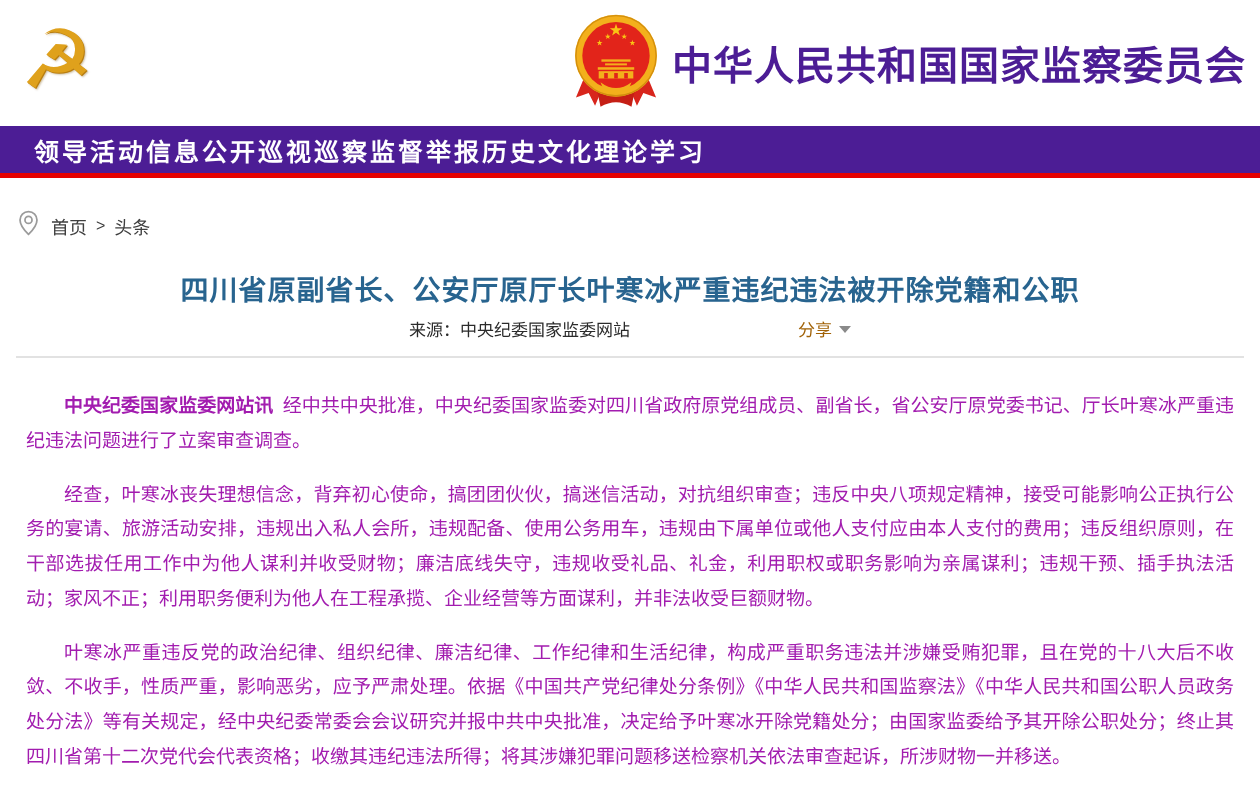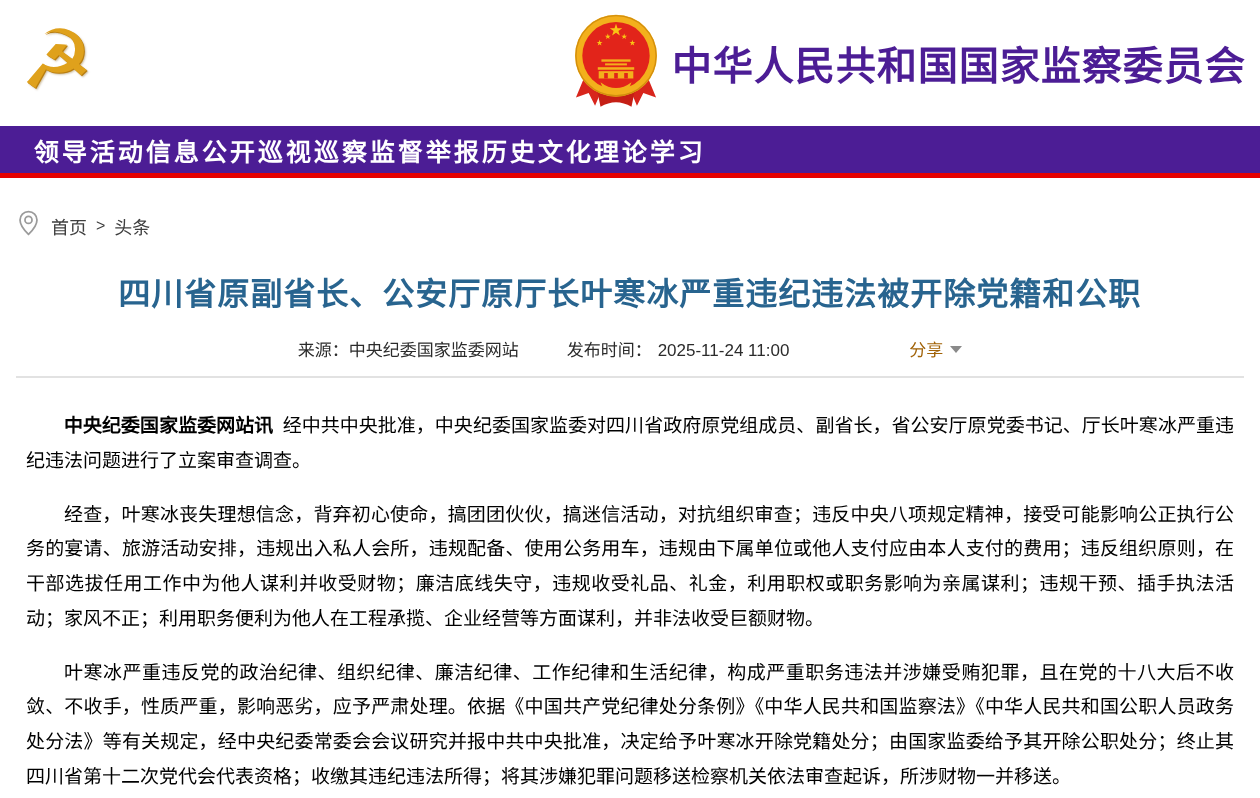--- a/index.html
+++ b/index.html
@@ -56,26 +56,26 @@
     font-size: 18px; color: #3f3f3f;
   }
   .pin-icon { margin-right: 10px; display: block; }
   .crumb { cursor: pointer; }
   .crumb-sep { margin: 0 9px; font-size: 16px; color: #3f3f3f; }
 
   
   .article-title {
     margin-top: 27px;
     text-align: center;
-    font-size: 32px; font-weight: bold;
+    font-size: 28px; font-weight: bold;
     color: #28648f;
     letter-spacing: 1px;
   }
   .meta {
-    margin-top: 22px;
+    margin-top: 8px;
     display: flex; justify-content: center; align-items: center;
     font-size: 17px; color: #2b2b2b;
   }
   .meta-source { margin-right: 48px; }
   .meta-time .t-label { margin-right: 6px; }
   .share {
     margin-left: 120px;
     display: inline-flex; align-items: center;
     cursor: pointer; color: #a16207;
   }
@@ -88,21 +88,21 @@
 
   .divider { margin: 15px 16px 0 16px; border-top: 2px solid #e2e2e2; }
 
   
   .article-body { padding: 12px 26px 0 26px; }
   .article-body p {
     font-size: 19px;
     line-height: 1.83;
     text-indent: 2em;
     margin-top: 19px;
-    color: #000000;
+    color: #a21caf;
     text-align: justify;
   }
   .lead-bold { font-weight: bold; margin-right: 4px; }
 </style>
 </head>
 <body>
 
 <div class="header">
   <div class="brand">
     <span class="party-emblem">☭</span>
@@ -160,21 +160,20 @@
   </svg>
   <span class="crumb">首页</span>
   <span class="crumb-sep">&gt;</span>
   <span class="crumb">头条</span>
 </div>
 
 <h1 class="article-title">四川省原副省长、公安厅原厅长叶寒冰严重违纪违法被开除党籍和公职</h1>
 
 <div class="meta">
   <span class="meta-source"><span>来源：</span><span>中央纪委国家监委网站</span></span>
-  <span class="meta-time"><span class="t-label">发布时间：</span><span>2025-11-24 11:00</span></span>
   <span class="share">
     <span>分享</span>
     <span class="caret-down"></span>
   </span>
 </div>
 
 <div class="divider"></div>
 
 <div class="article-body">
   <p><span class="lead-bold">中央纪委国家监委网站讯</span>

